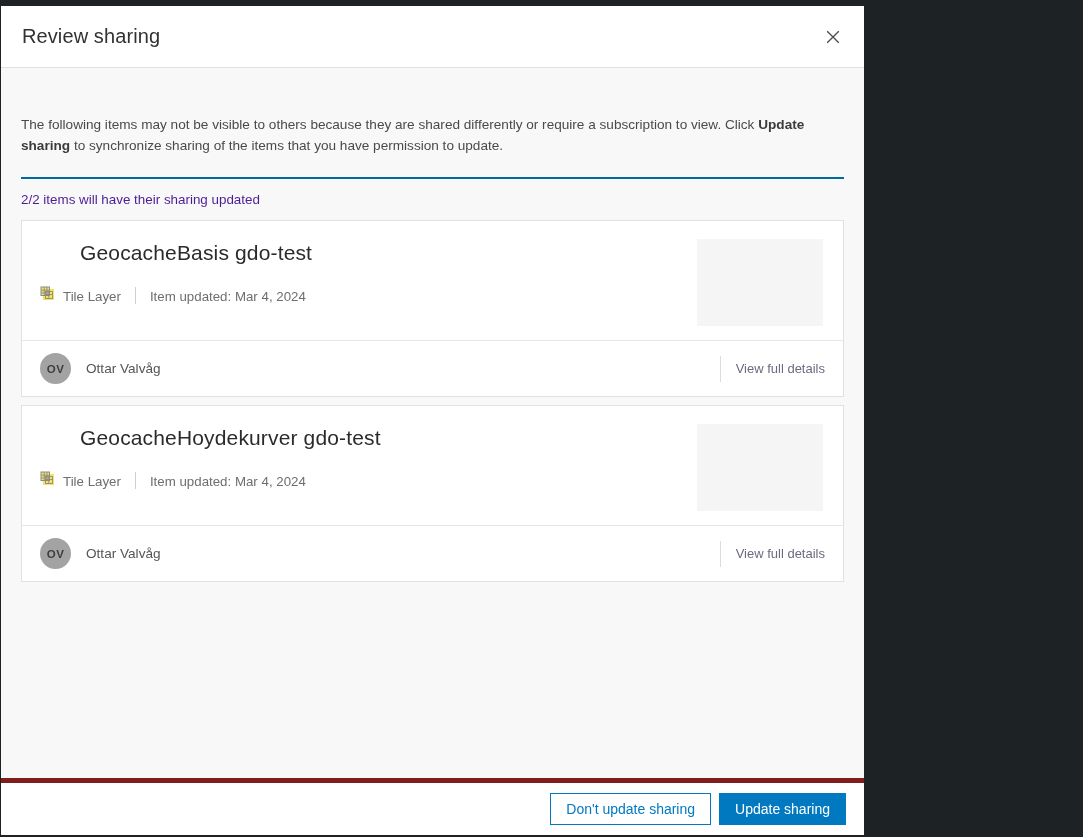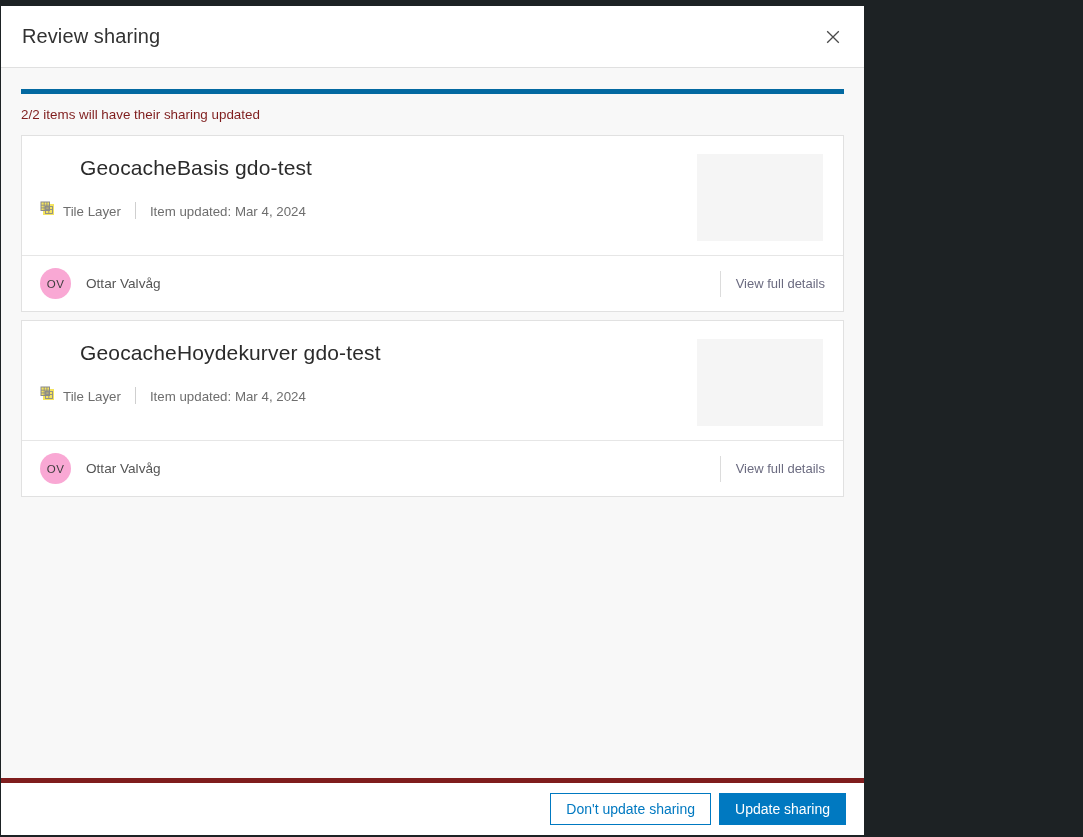--- a/index.html
+++ b/index.html
@@ -86,23 +86,23 @@
     line-height: 21px;
     color: #4a4a4a;
     padding-top: 46px;
     max-width: 985px;
   }
   .description b { font-weight: 700; color: #3b3b3b; }
 
   .count-row {
     margin-top: 21px;
     padding-top: 13px;
-    border-top: 5px solid #0369a1;
+    border-top: 2px solid #0369a1;
     font-size: 13.4px;
-    color: #7f1d1d;
+    color: #4c1d95;
   }
 
   .items-list {
     margin-top: 13px;
   }
 
   .item-card {
     background: #ffffff;
     border: 1px solid #e1e1e1;
     margin-bottom: 8px;
@@ -160,24 +160,24 @@
     justify-content: space-between;
     padding: 10px 18px 10px 18px;
     box-sizing: border-box;
     height: 56px;
   }
   .owner-left { display: flex; align-items: center; }
   .avatar {
     width: 31px;
     height: 31px;
     border-radius: 50%;
-    background: #f9a8d4;
+    background: #a3a3a3;
     color: #3d3d3d;
     font-size: 11.5px;
-    font-weight: 400;
+    font-weight: 700;
     display: flex;
     align-items: center;
     justify-content: center;
     letter-spacing: .4px;
   }
   .owner-name {
     margin-left: 15px;
     font-size: 13.6px;
     color: #555555;
   }
@@ -242,20 +242,23 @@
       <div class="modal-title">Review sharing</div>
       <button class="close-btn">
         <svg width="14" height="14" viewBox="0 0 14 14" aria-hidden="true">
           <path d="M1.2 1.2 L12.8 12.8 M12.8 1.2 L1.2 12.8" stroke="#4a4a4a" stroke-width="1.3" fill="none"></path>
         </svg>
       </button>
     </div>
 
     <div class="modal-body">
 
+      <div class="description">
+        <span>The following items may not be visible to others because they are shared differently or require a subscription to view. Click </span><b>Update sharing</b><span> to synchronize sharing of the items that you have permission to update.</span>
+      </div>
 
       <div class="count-row">2/2 items will have their sharing updated</div>
 
       <div class="items-list">
 
         <div class="item-card">
           <div class="item-main">
             <div class="item-info">
               <div class="item-title">GeocacheBasis gdo-test</div>
               <div class="item-meta">

